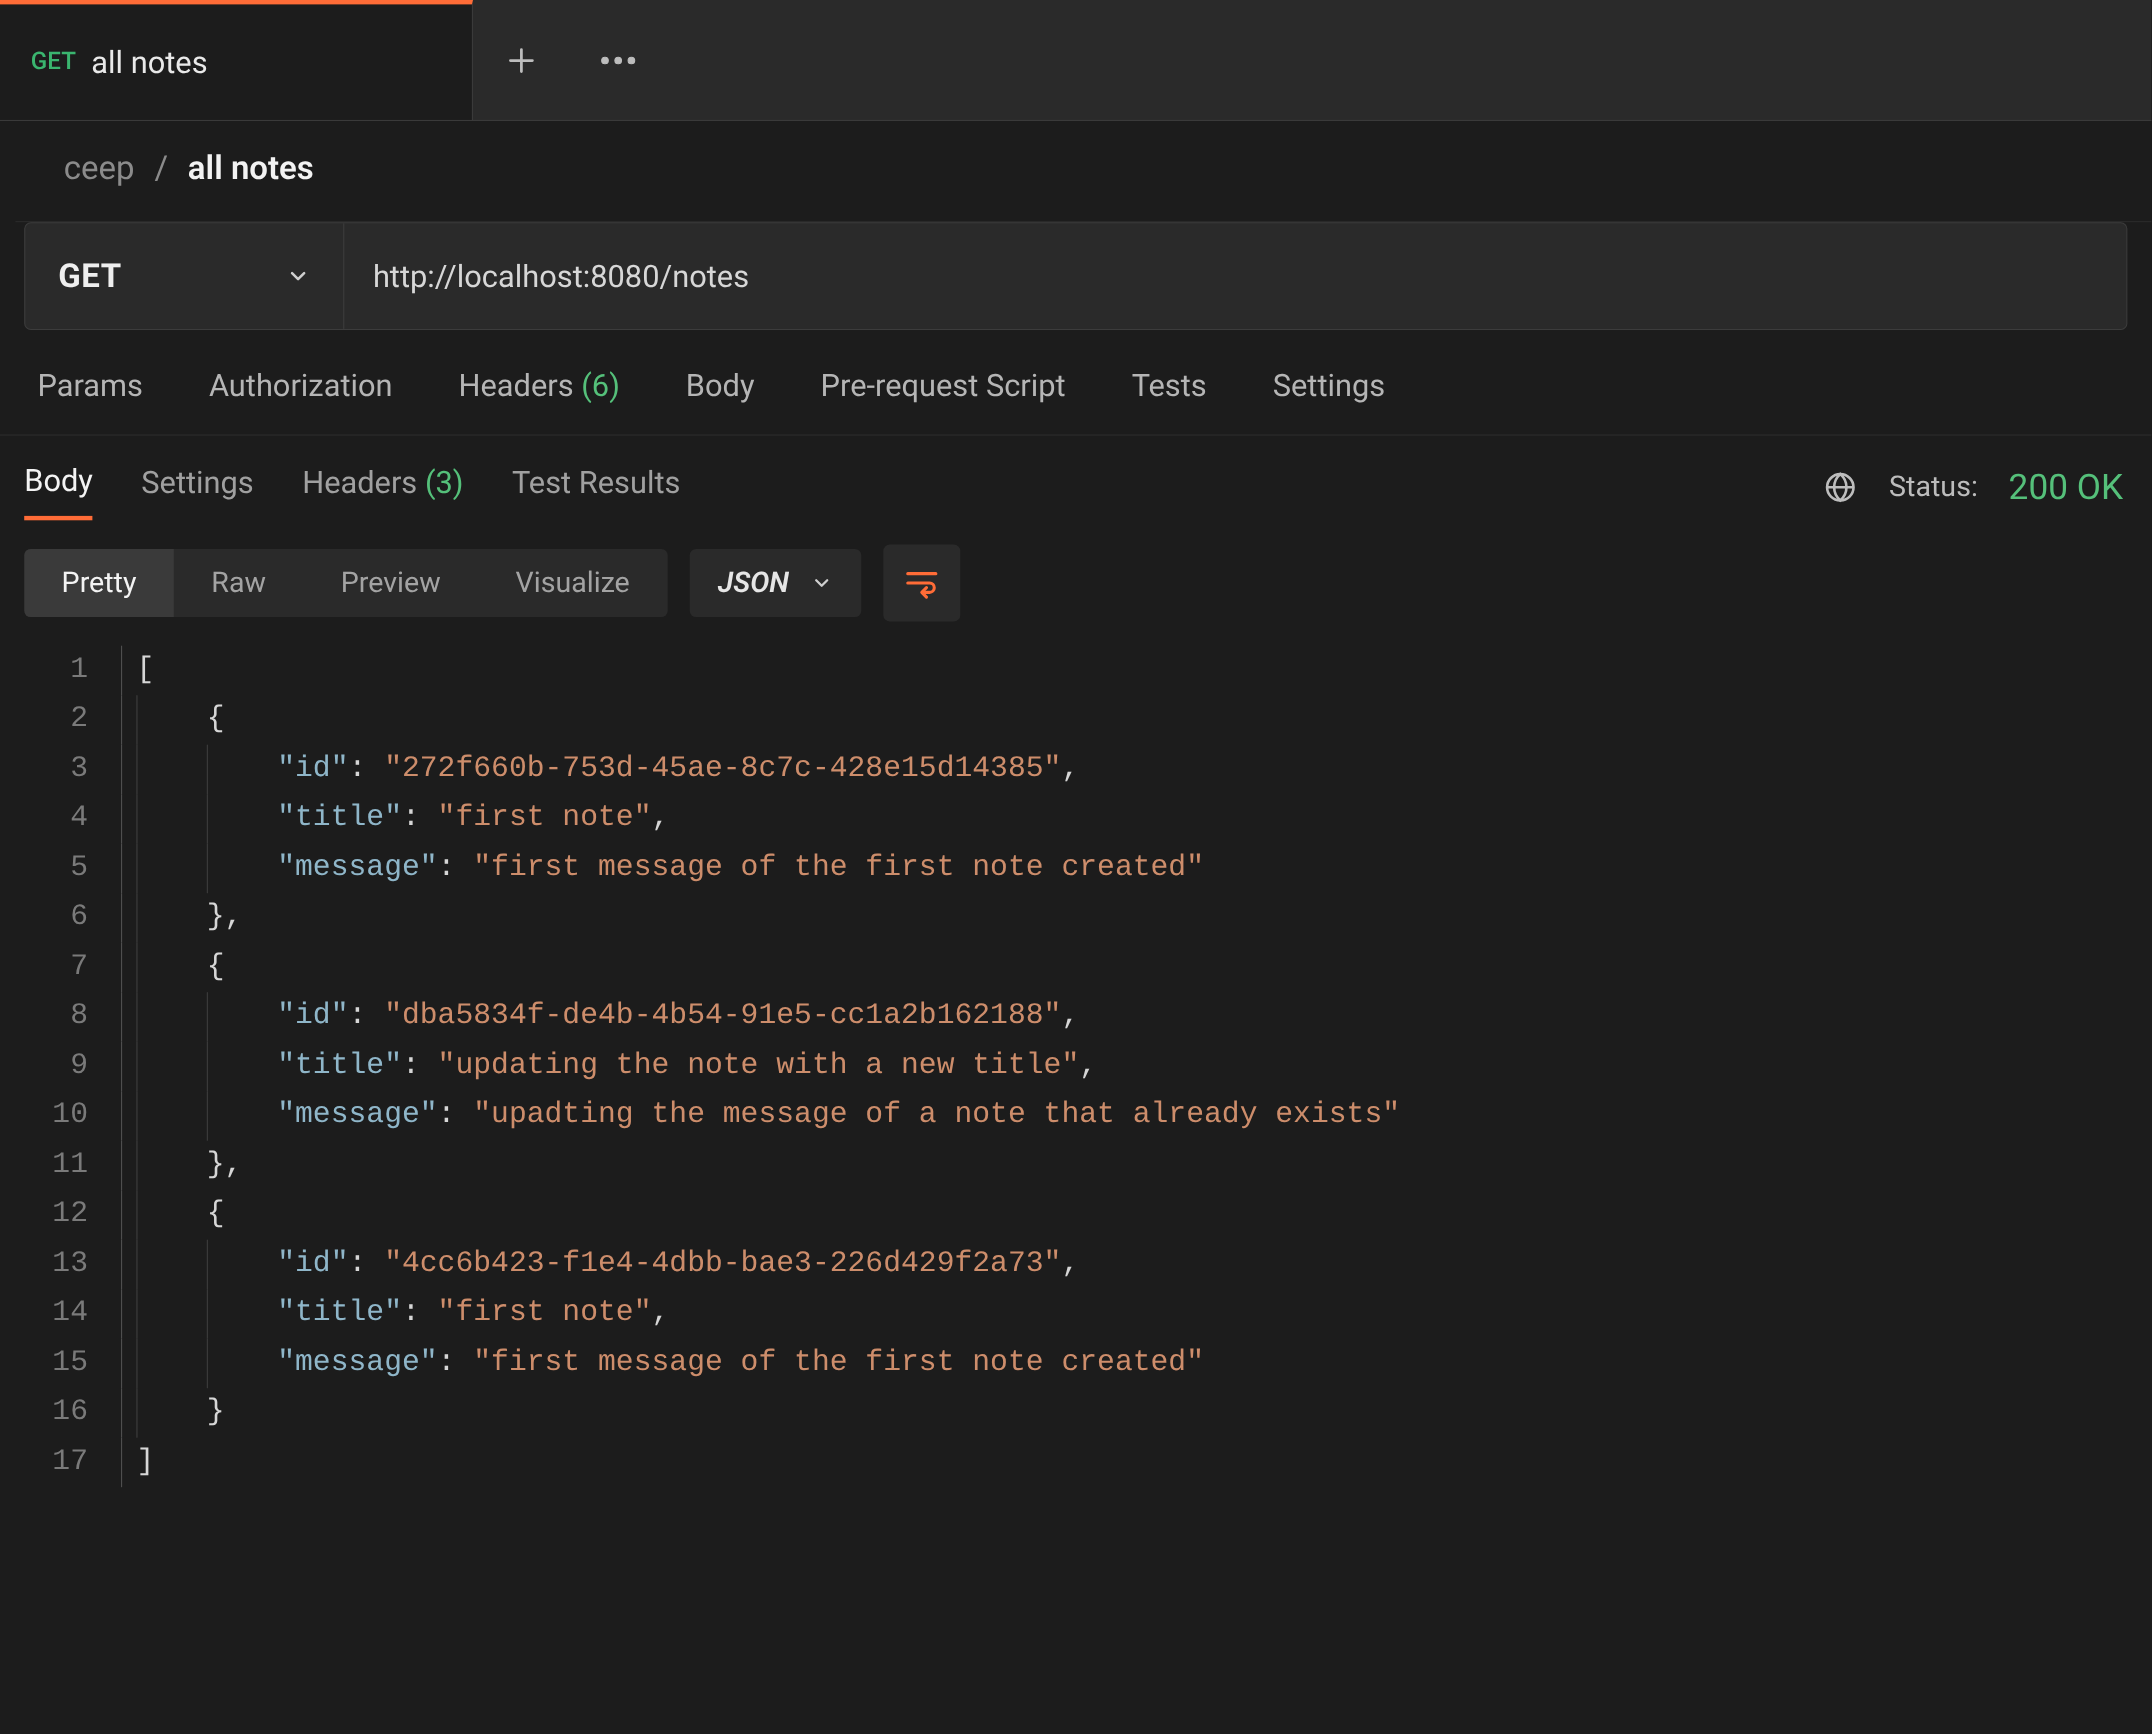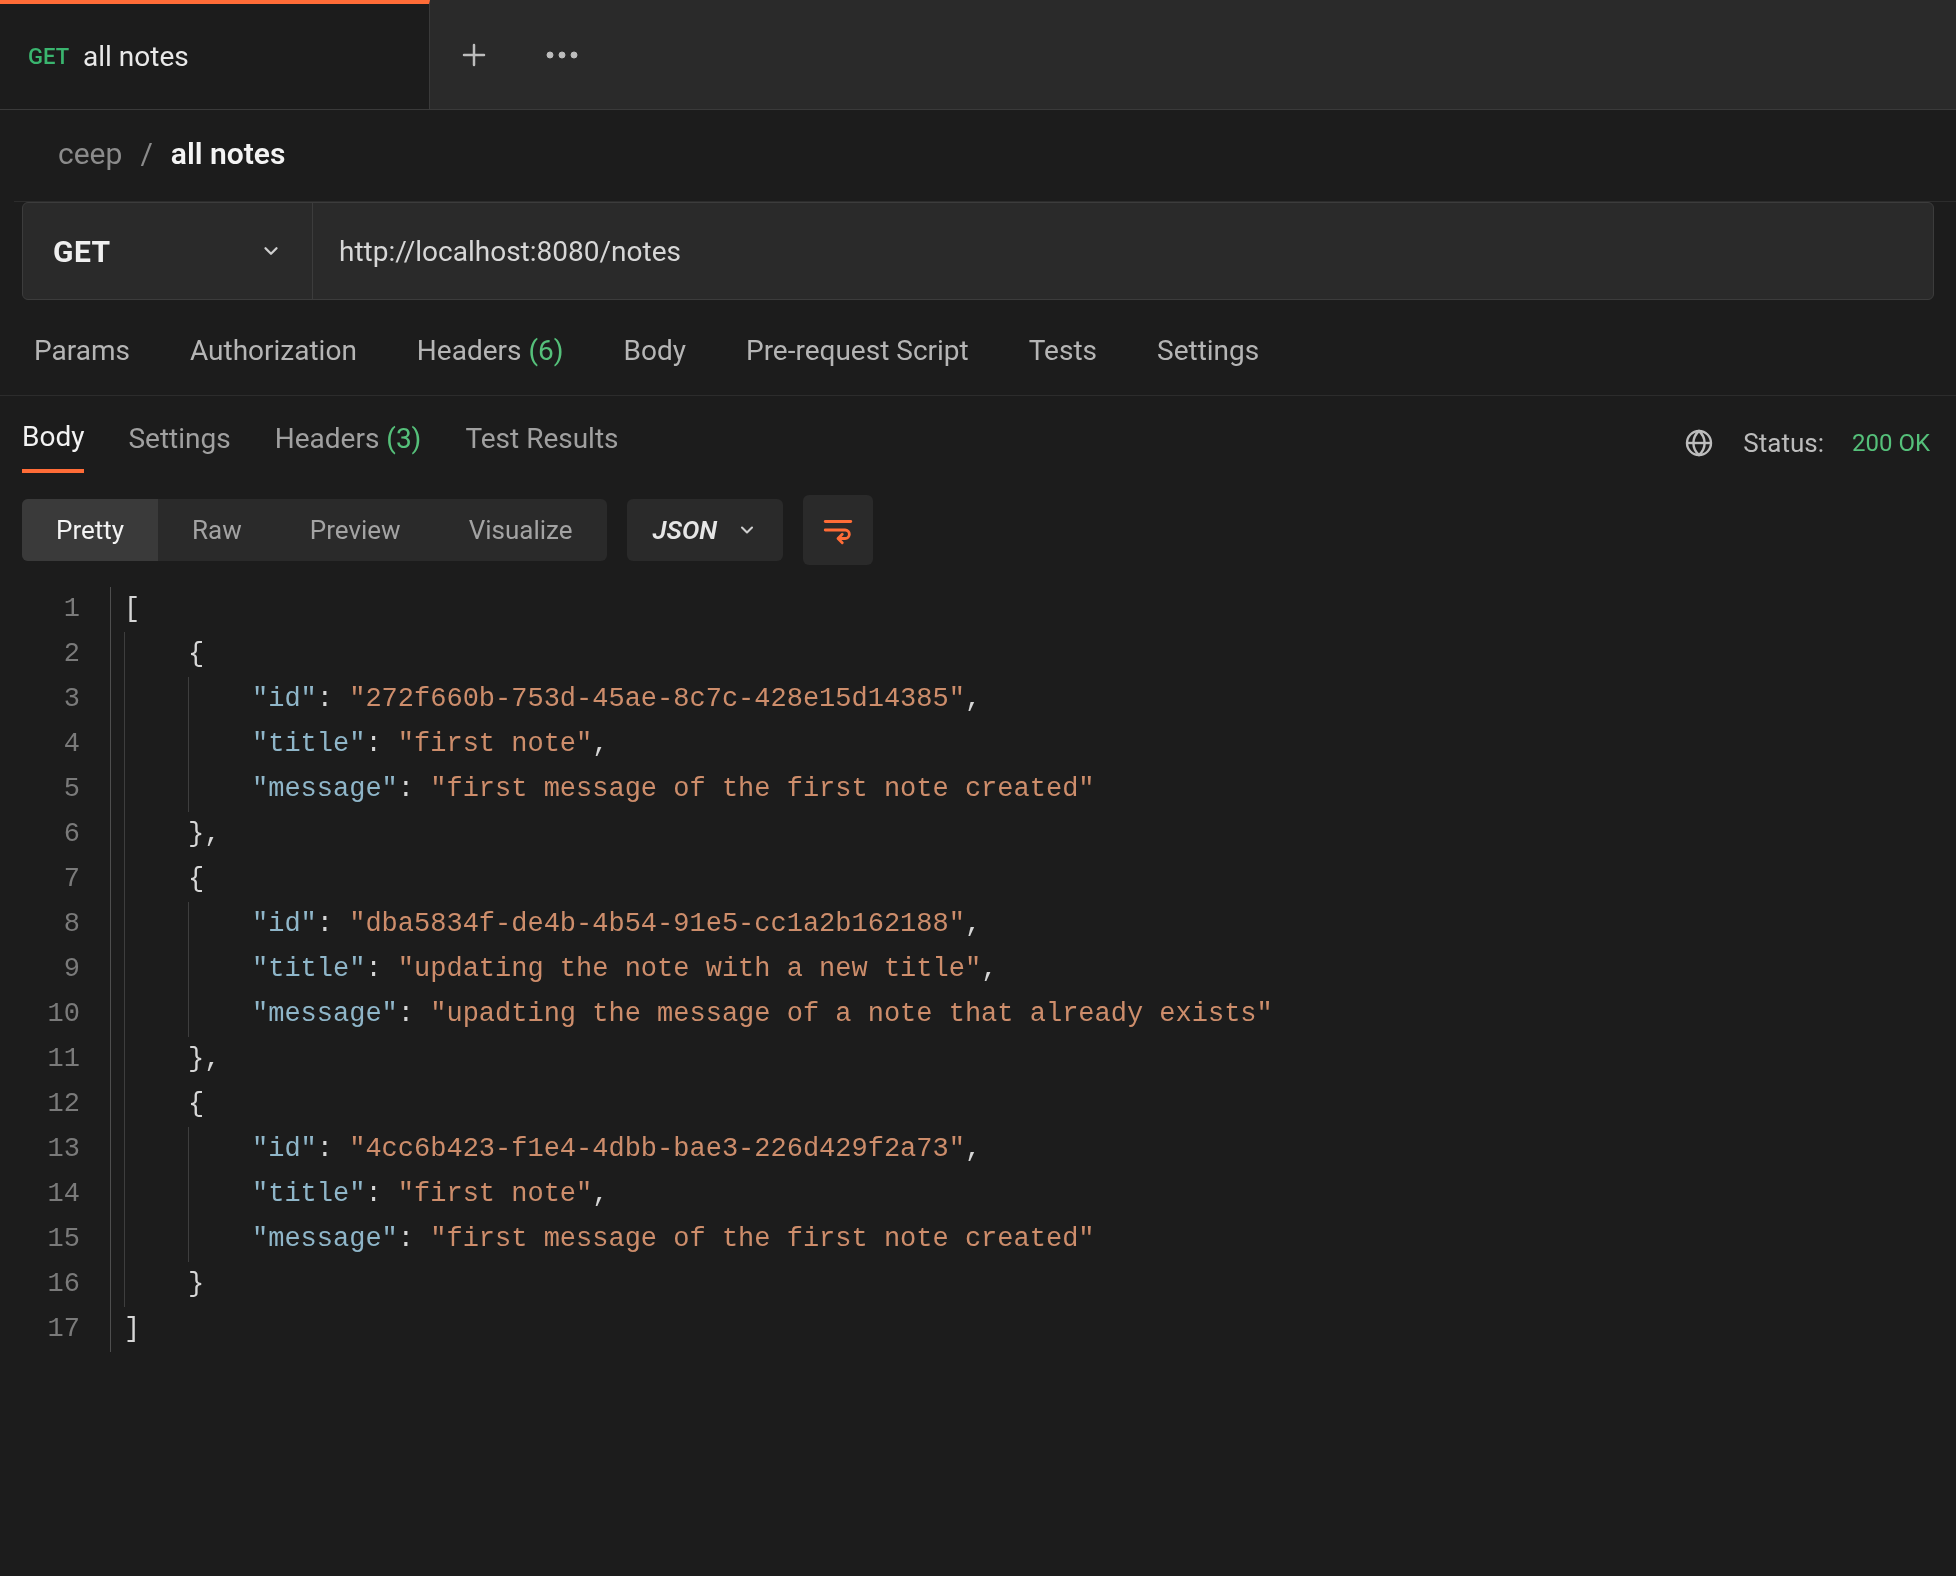--- a/index.html
+++ b/index.html
@@ -117,21 +117,21 @@
     padding: 8px 0 16px 0;
     cursor: pointer;
   }
   .restabs .item.active {
     color: #f3f3f3;
     border-bottom: 4px solid #ff6c37;
   }
   .status-block { display: flex; align-items: center; gap: 28px; }
   .status-block .globe { color: #bdbdbd; }
   .status-block .lbl { color: #bcbcbc; font-size: 26px; }
-  .status-block .val { color: #55c07a; font-size: 24px; }
+  .status-block .val { color: #55c07a; font-size: 32px; }
 
   
   .viewrow {
     display: flex;
     align-items: center;
     gap: 20px;
     padding: 22px 22px 8px 22px;
   }
   .segmented {
     display: flex;

